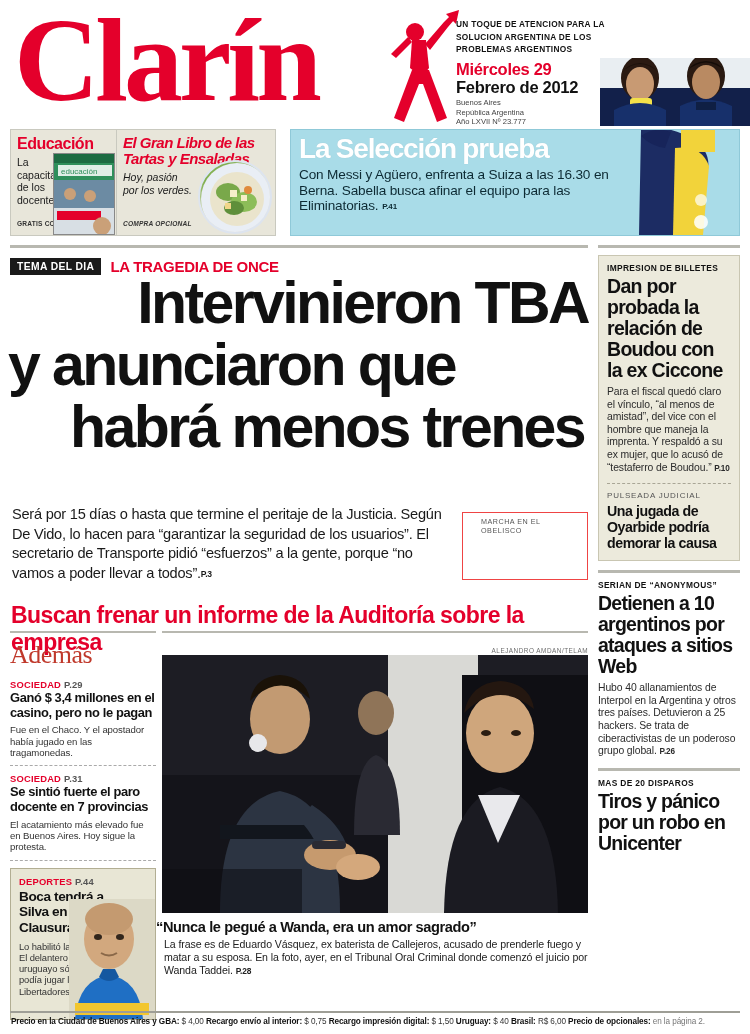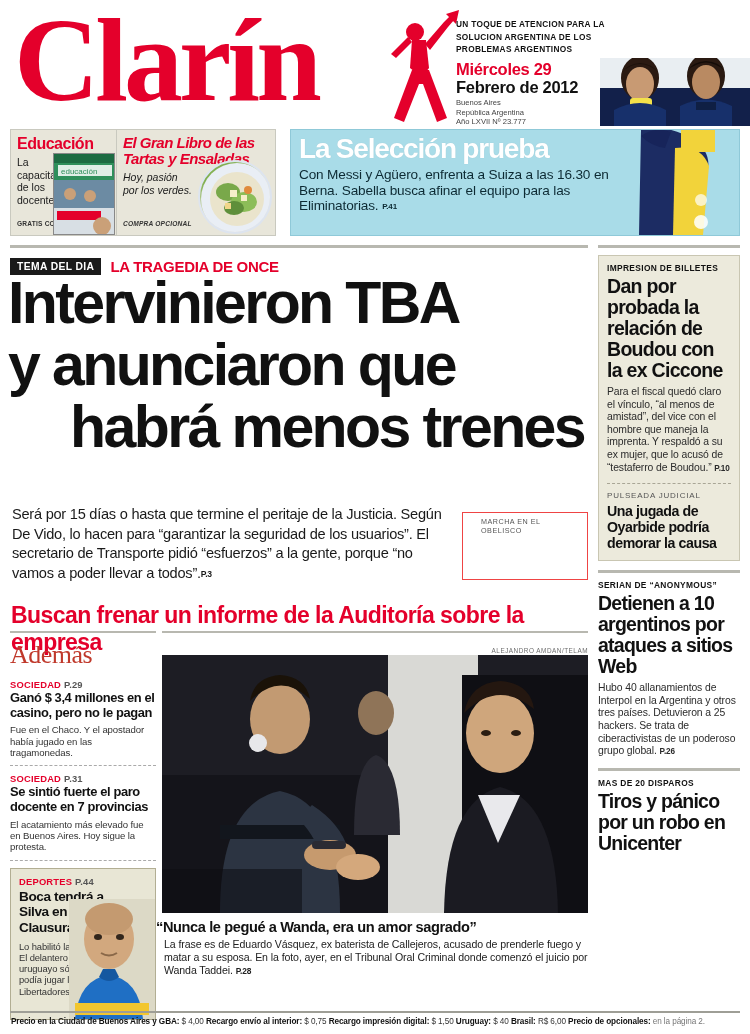--- a/index.html
+++ b/index.html
@@ -120,21 +120,21 @@
     display: inline-block; color: #e4002b; font-size: 15px; font-weight: bold;
     letter-spacing: -0.3px; margin-left: 9px; vertical-align: middle;
   }
 
   
   .headline {
     position: absolute; left: 8px; top: 272px; width: 580px;
     color: #111; font-weight: bold; letter-spacing: -2.6px;
     font-size: 59px; line-height: 62px;
   }
-  .hl-l1 { text-align: left; }
+  .hl-l1 { text-align: right; }
   .hl-l2 { text-align: left; }
   .hl-l3 { text-align: right; padding-right: 4px; }
 
   
   .bajada {
     position: absolute; left: 12px; top: 505px; width: 440px;
     font-size: 14.6px; line-height: 19.6px; color: #1a1a1a; letter-spacing: -0.25px;
   }
   .bajada .pg { font-size: 8.6px; font-weight: bold; vertical-align: 1px; }
 

